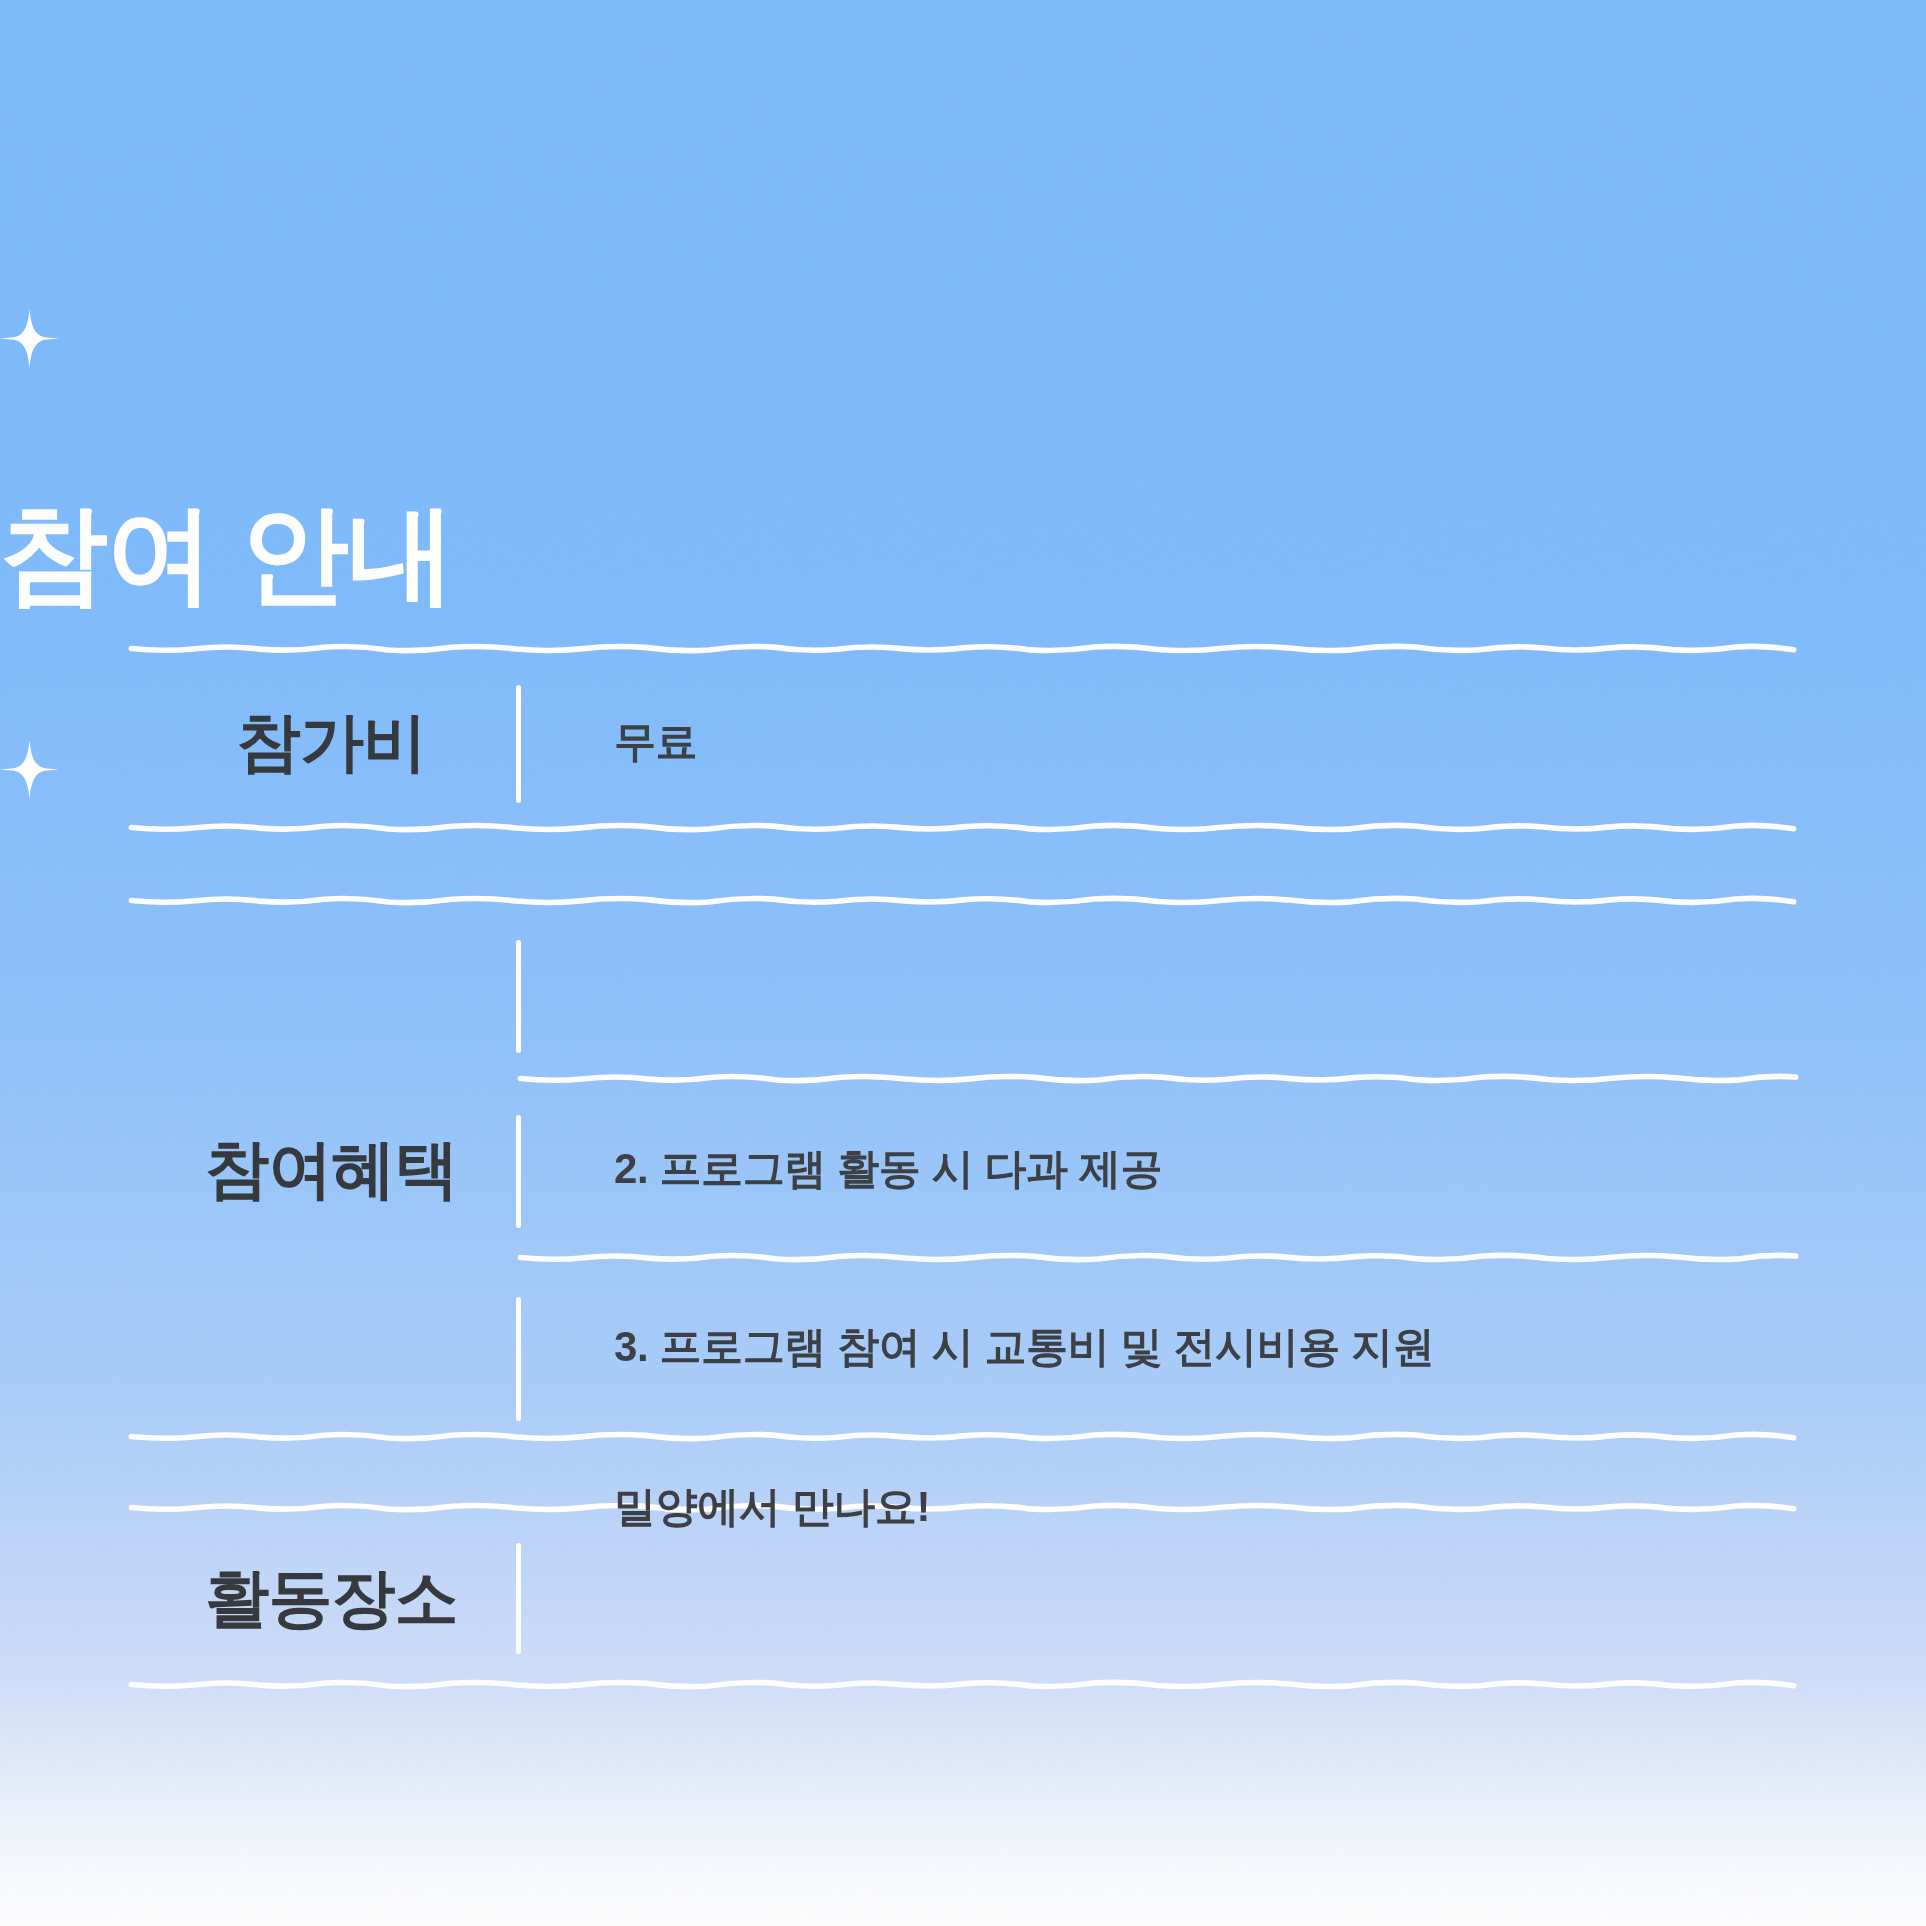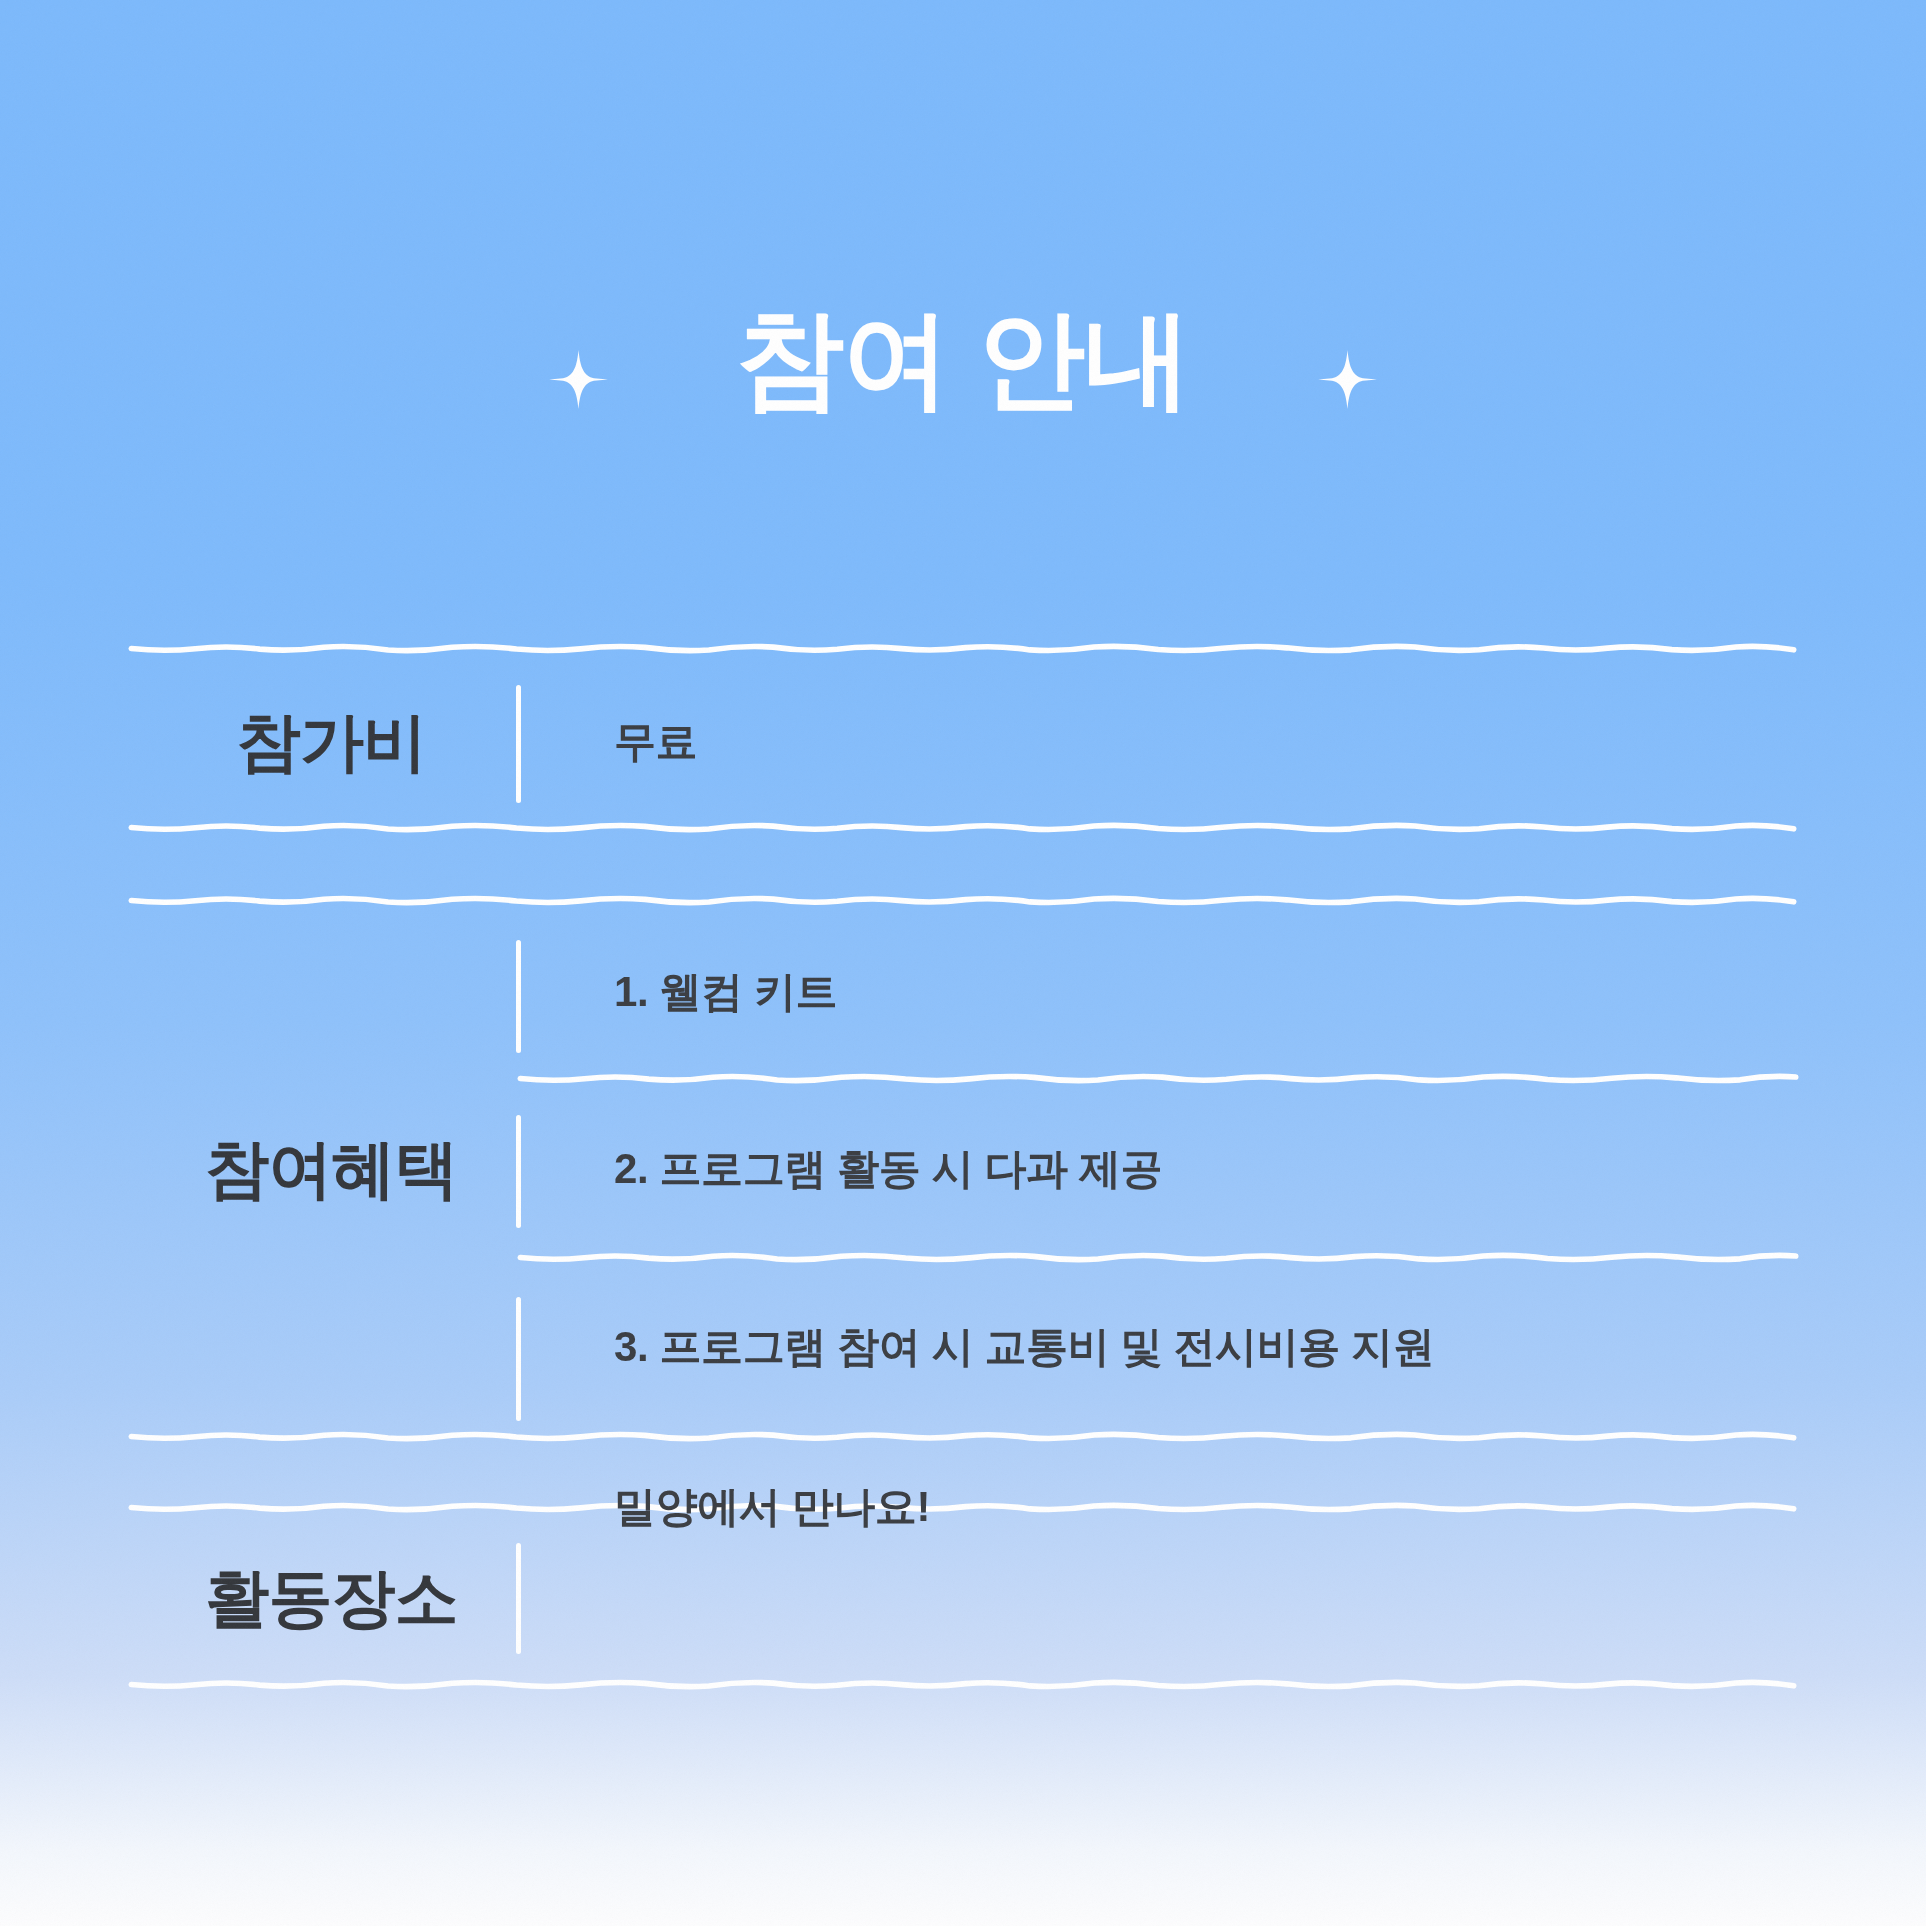--- a/index.html
+++ b/index.html
@@ -13,21 +13,21 @@
       #8ec1fb 53%,
       #a9ccf9 72%,
       #cdddf8 87%,
       #f3f7fd 96%,
       #fdfdfe 100%);
     font-family:"Liberation Sans","DejaVu Sans",sans-serif;
   }
   .noise{position:absolute;inset:0;width:100%;height:100%;opacity:.045;pointer-events:none;}
   .title-row{
     position:absolute;left:0;top:305px;width:100%;
-    display:flex;align-items:flex-end;justify-content:center;gap:128px;
+    display:flex;align-items:flex-start;justify-content:center;gap:128px;flex-direction:column;
   }
   .page-title{
     margin:0;
     font-size:108px;line-height:1;font-weight:800;letter-spacing:-1.7px;
     color:#ffffff;white-space:nowrap;
   }
   .sparkle{width:59px;height:67px;display:block;}
   .sparkle path{fill:#ffffff;}
   .hline{position:absolute;height:13px;display:block;overflow:visible;}
   .vseg{
@@ -88,21 +88,20 @@
   <div class="vseg" style="top:940px;height:113px"></div>
   <div class="vseg" style="top:1115px;height:113px"></div>
   <div class="vseg" style="top:1297px;height:124px"></div>
   <div class="vseg" style="top:1543px;height:111px"></div>
 
   <div class="row-label" style="top:708px">참가비</div>
   <div class="row-label" style="top:1135px">참여혜택</div>
   <div class="row-label" style="top:1564px">활동장소</div>
 
   <div class="cell-text" style="top:710px">무료</div>
-  <div class="cell-text" style="top:960px">1. 웰컴 키트</div>
   <div class="cell-text" style="top:1137px">2. 프로그램 활동 시 다과 제공</div>
   <div class="cell-text" style="top:1315px">3. 프로그램 참여 시 교통비 및 전시비용 지원</div>
   <div class="cell-text" style="top:1475px">밀양에서 만나요!</div>
 
   <svg class="noise" aria-hidden="true" viewBox="0 0 4500 4500" width="1926" height="1926">
     <filter id="grain">
       <feTurbulence type="fractalNoise" baseFrequency="0.8" numOctaves="2" stitchTiles="stitch"></feTurbulence>
       <feColorMatrix type="saturate" values="0"></feColorMatrix>
     </filter>
     <rect width="100%" height="100%" filter="url(#grain)"></rect>

